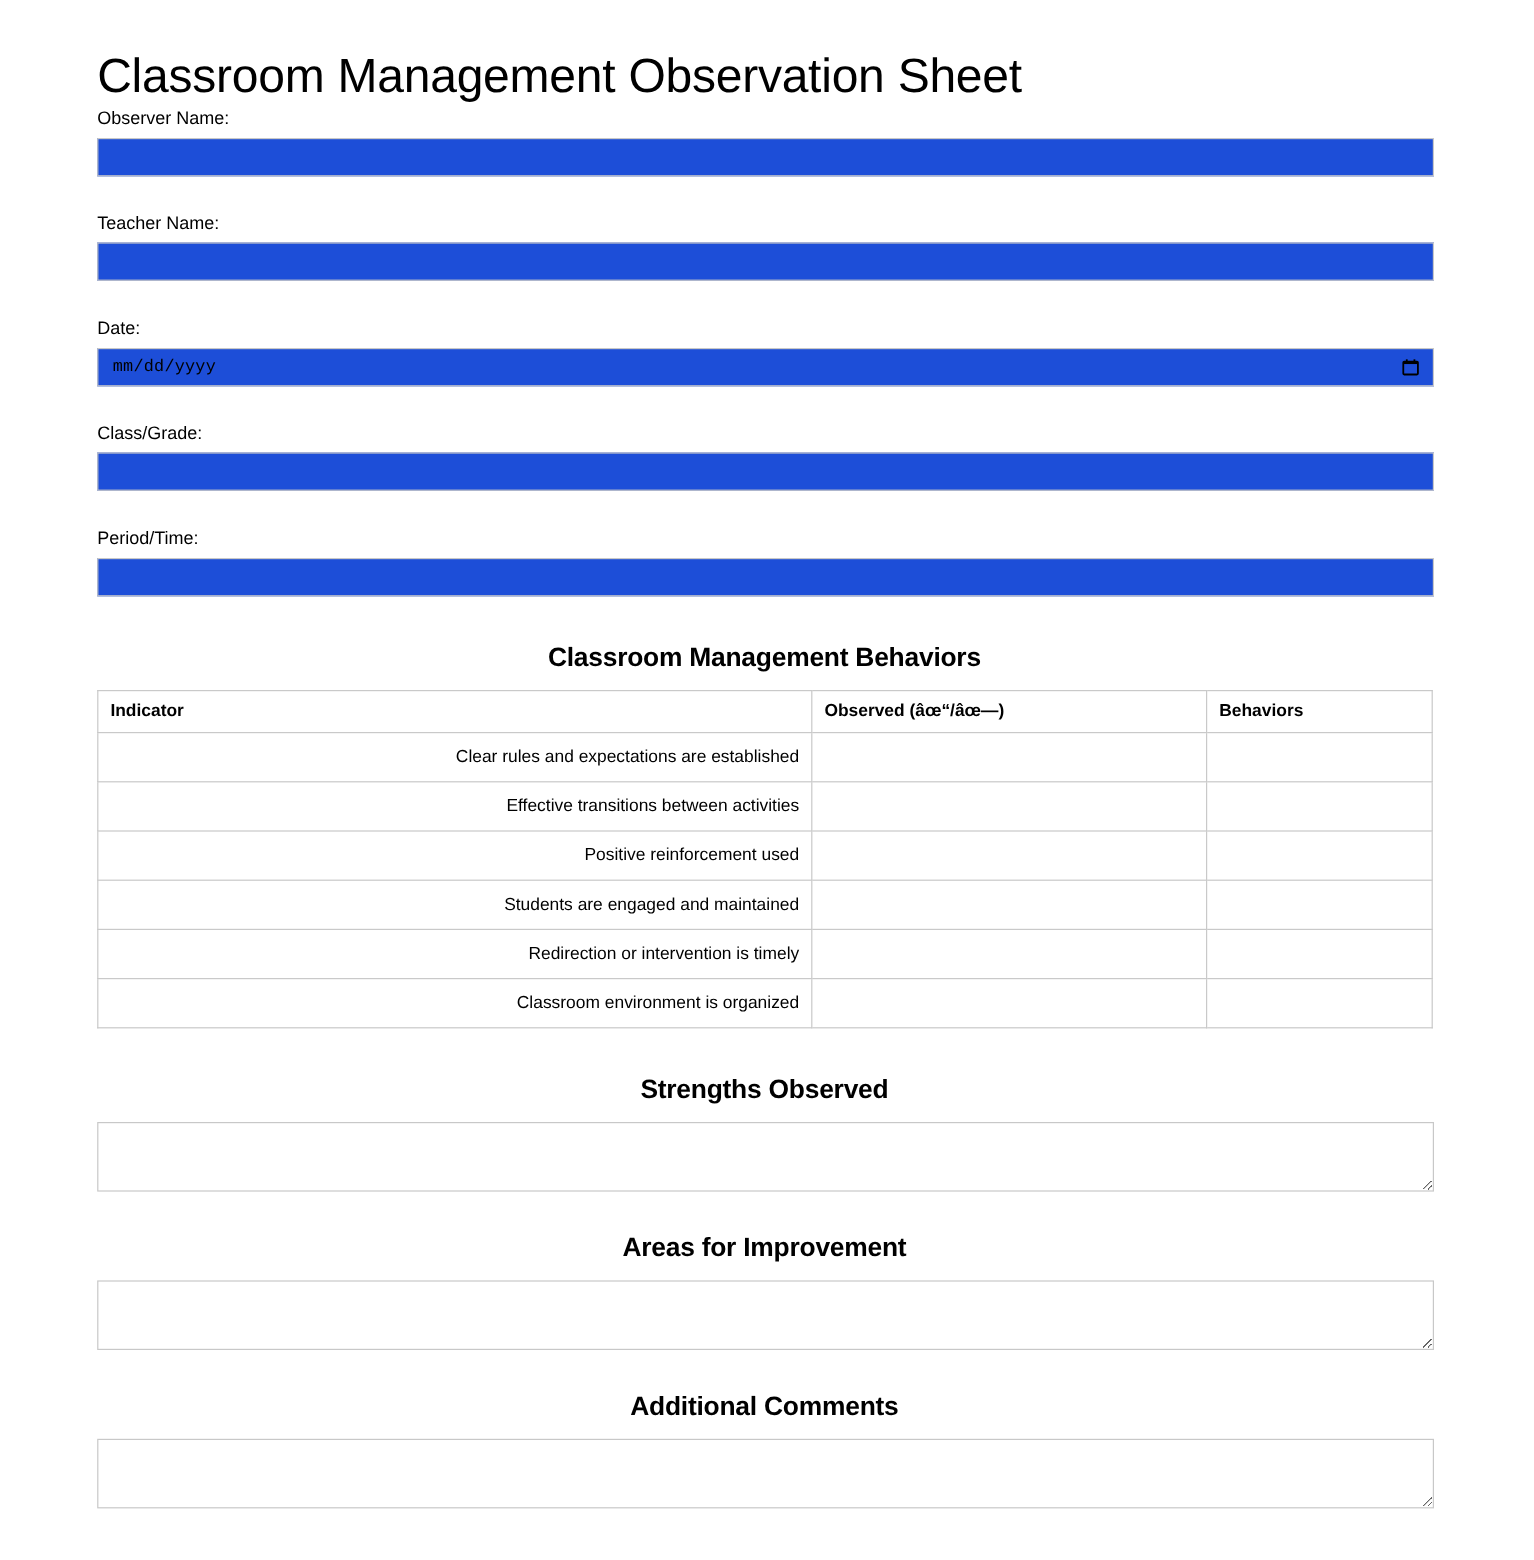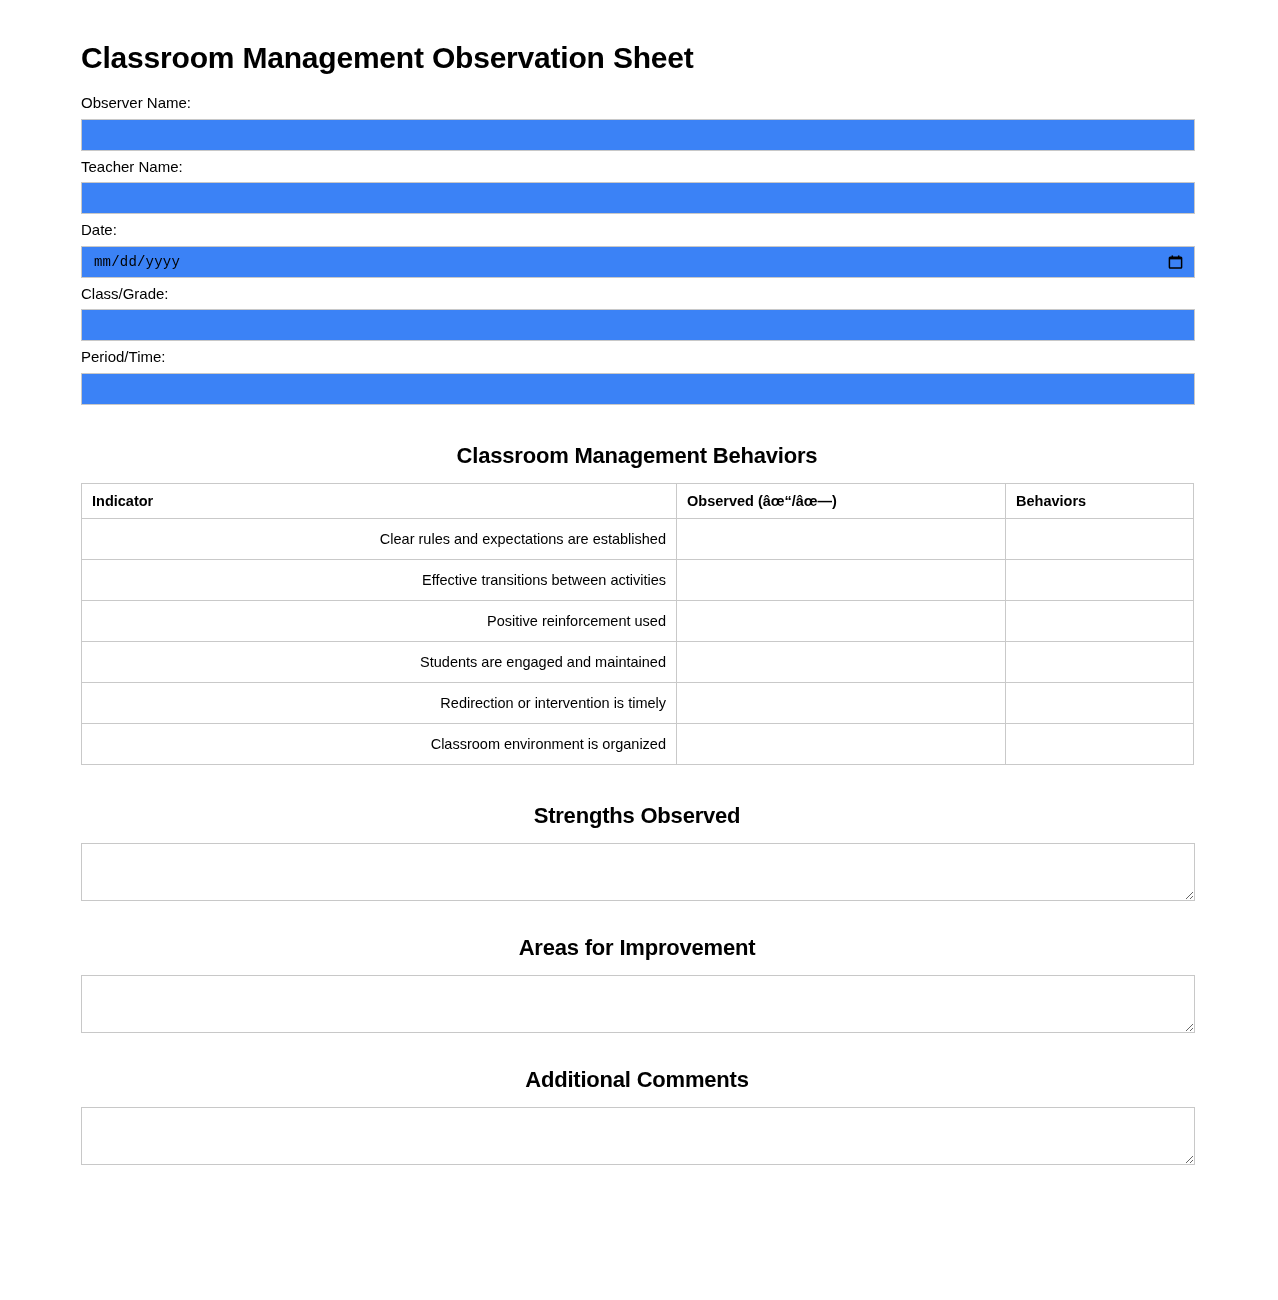--- a/index.html
+++ b/index.html
@@ -13,43 +13,43 @@
     color: #000000;
     width: 1278px;
     height: 1300px;
     overflow: hidden;
   }
   .page {
     padding: 40px 85px 0 81px;
     box-sizing: border-box;
   }
   h1.doc-title {
-    font-size: 30px;
-    font-weight: bold;
-    margin: 0 0 17px 0;
+    font-size: 40px;
+    font-weight: normal;
+    margin: 0 0 1px 0;
     letter-spacing: -0.2px;
     line-height: 1.2;
   }
   .field-label {
     font-size: 15px;
     line-height: 1.3;
     margin: 0 0 6px 0;
     color: #000;
   }
   .field-block {
-    margin-bottom: 6px;
+    margin-bottom: 30px;
   }
   input.text-field,
   input.date-field {
     display: block;
     width: 1114px;
     height: 32px;
     box-sizing: border-box;
     border: 1px solid #c8c8c8;
-    background: #3b82f6;
+    background: #1d4ed8;
     font-family: "Liberation Sans", sans-serif;
     font-size: 15px;
     color: #000;
     padding: 2px 8px;
     border-radius: 0;
     outline: none;
   }
   input.date-field {
     font-family: "Liberation Mono", monospace;
     font-size: 14px;

